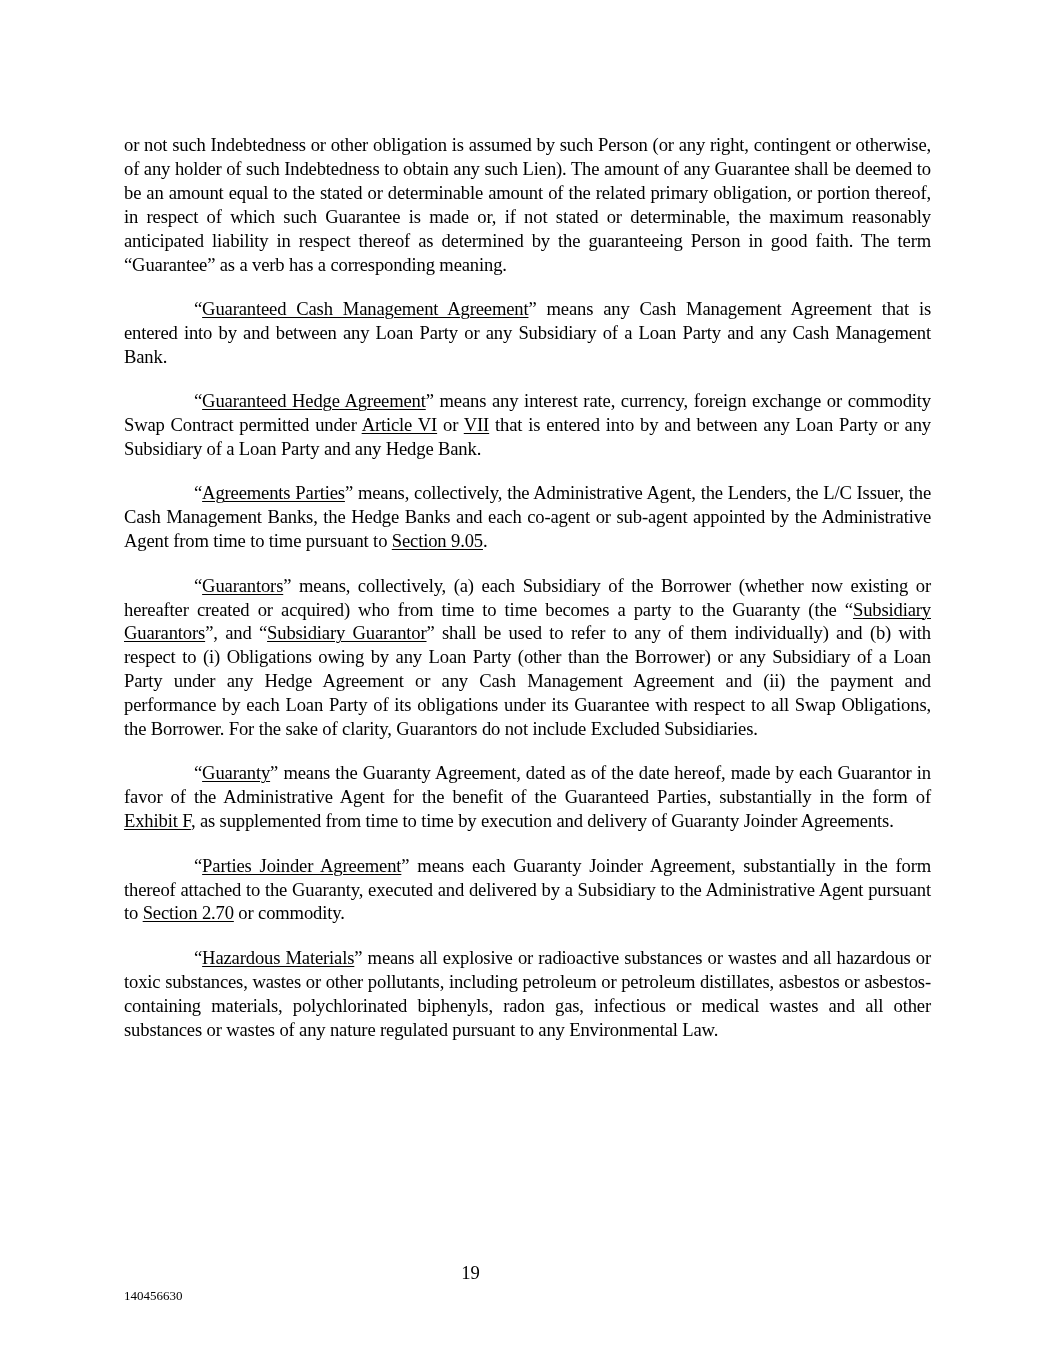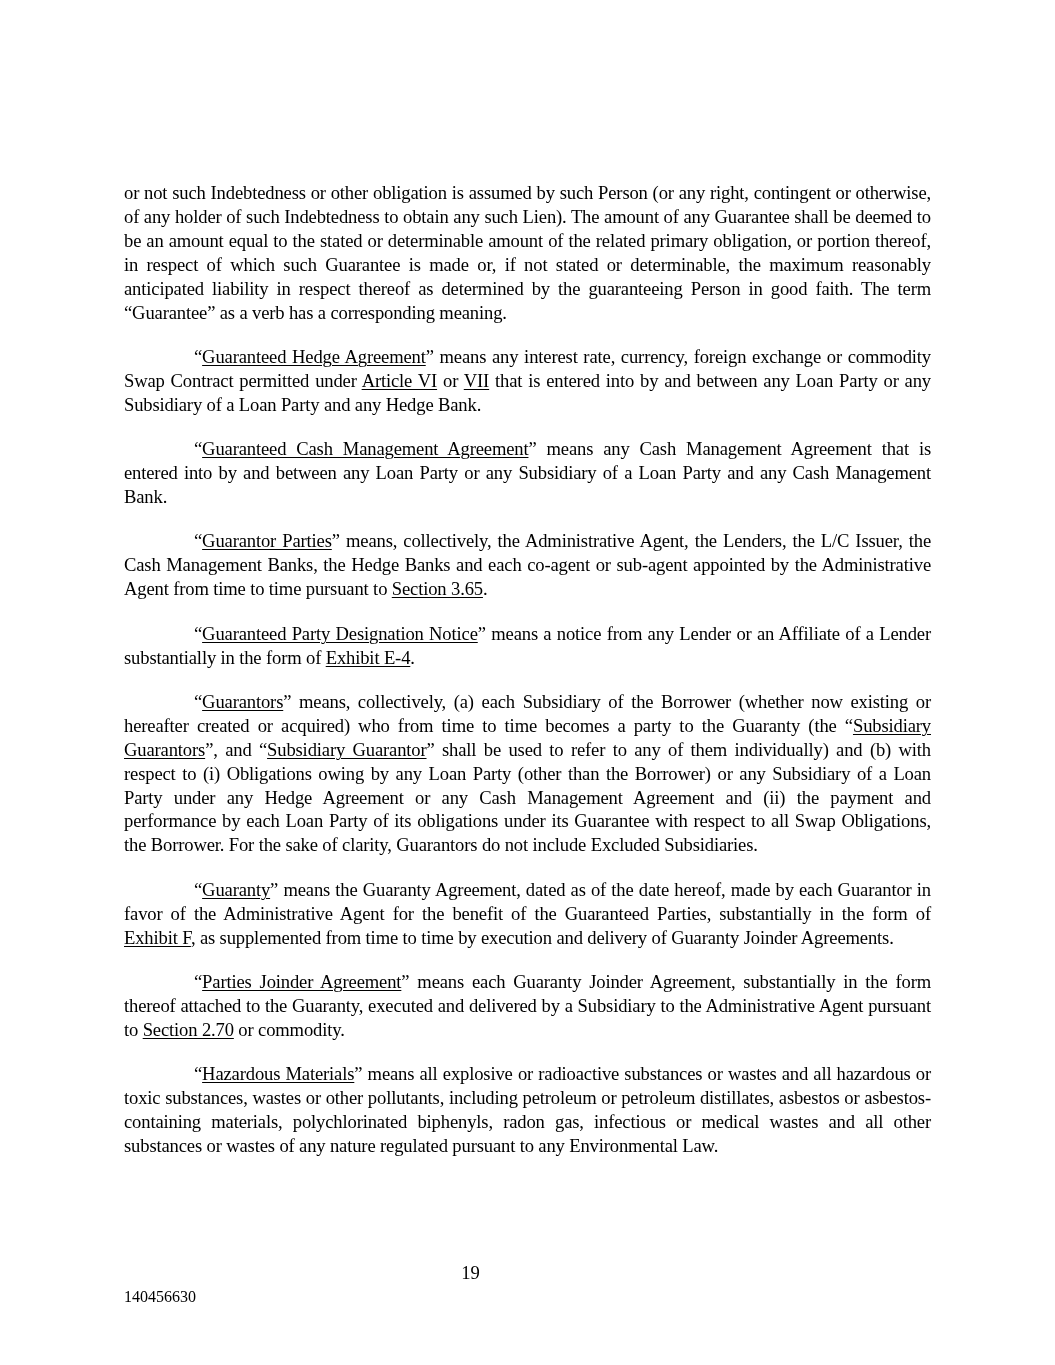--- a/index.html
+++ b/index.html
@@ -16,21 +16,20 @@
       color: #000000;
     }
     .page-body {
       position: absolute;
       left: 124px;
       top: 133px;
       width: 807px;
       font-size: 18.6px;
       line-height: 23.9px;
       letter-spacing: -0.15px;
-      margin-top: 48px;
     }
     .para {
       margin: 0 0 20.5px 0;
       text-align: justify;
     }
     .para.indent {
       text-indent: 70px;
     }
     .u {
       text-decoration: underline;
@@ -42,32 +41,31 @@
       top: 1262px;
       left: 0;
       width: 941px;
       text-align: center;
       font-size: 18.6px;
     }
     .doc-id {
       position: absolute;
       left: 124px;
       top: 1288px;
-      font-size: 16px;
+      font-size: 13px;
     }
   </style>
 </head>
 <body>
 
 <div class="page-body" id="doc-body">
     <p class="para"><span>or not such Indebtedness or other obligation is assumed by such Person (or any right, contingent or otherwise, of any holder of such Indebtedness to obtain any such Lien).  The amount of any Guarantee shall be deemed to be an amount equal to the stated or determinable amount of the related primary obligation, or portion thereof, in respect of which such Guarantee is made or, if not stated or determinable, the maximum reasonably anticipated liability in respect thereof as determined by the guaranteeing Person in good faith.  The term “Guarantee” as a verb has a corresponding meaning.</span></p>
+    <p class="para indent"><span>“</span><span class="u">Guaranteed Cash Management Agreement</span><span>” means any Cash Management Agreement that is entered into by and between any Loan Party or any Subsidiary of a Loan Party and any Cash Management Bank.</span></p>
     <p class="para indent"><span>“</span><span class="u">Guaranteed Hedge Agreement</span><span>” means any interest rate, currency, foreign exchange or commodity Swap Contract permitted under </span><span class="u">Article VI</span><span> or </span><span class="u">VII</span><span> that is entered into by and between any Loan Party or any Subsidiary of a Loan Party and any Hedge Bank.</span></p>
-    <p class="para indent"><span>“</span><span class="u">Guaranteed Cash Management Agreement</span><span>” means any Cash Management Agreement that is entered into by and between any Loan Party or any Subsidiary of a Loan Party and any Cash Management Bank.</span></p>
-    <p class="para indent"><span>“</span><span class="u">Guarantor Parties</span><span>” means, collectively, the Administrative Agent, the Lenders, the L/C Issuer, the Cash Management Banks, the Hedge Banks and each co-agent or sub-agent appointed by the Administrative Agent from time to time pursuant to </span><span class="u">Section 3.65</span><span>.</span></p>
-    <p class="para indent"><span>“</span><span class="u">Guaranteed Party Designation Notice</span><span>” means a notice from any Lender or an Affiliate of a Lender substantially in the form of </span><span class="u">Exhibit E-4</span><span>.</span></p>
+    <p class="para indent"><span>“</span><span class="u">Agreements Parties</span><span>” means, collectively, the Administrative Agent, the Lenders, the L/C Issuer, the Cash Management Banks, the Hedge Banks and each co-agent or sub-agent appointed by the Administrative Agent from time to time pursuant to </span><span class="u">Section 9.05</span><span>.</span></p>
     <p class="para indent"><span>“</span><span class="u">Guarantors</span><span>” means, collectively, (a) each Subsidiary of the Borrower (whether now existing or hereafter created or acquired) who from time to time becomes a party to the Guaranty (the “</span><span class="u">Subsidiary Guarantors</span><span>”, and “</span><span class="u">Subsidiary Guarantor</span><span>” shall be used to refer to any of them individually) and (b) with respect to (i) Obligations owing by any Loan Party (other than the Borrower) or any Subsidiary of a Loan Party under any Hedge Agreement or any Cash Management Agreement and (ii) the payment and performance by each Loan Party of its obligations under its Guarantee with respect to all Swap Obligations, the Borrower.  For the sake of clarity, Guarantors do not include Excluded Subsidiaries.</span></p>
     <p class="para indent"><span>“</span><span class="u">Guaranty</span><span>” means the Guaranty Agreement, dated as of the date hereof, made by each Guarantor in favor of the Administrative Agent for the benefit of the Guaranteed Parties, substantially in the form of </span><span class="u">Exhibit F</span><span>, as supplemented from time to time by execution and delivery of Guaranty Joinder Agreements.</span></p>
     <p class="para indent"><span>“</span><span class="u">Parties Joinder Agreement</span><span>” means each Guaranty Joinder Agreement, substantially in the form thereof attached to the Guaranty, executed and delivered by a Subsidiary to the Administrative Agent pursuant to </span><span class="u">Section 2.70</span><span> or commodity.</span></p>
     <p class="para indent"><span>“</span><span class="u">Hazardous Materials</span><span>” means all explosive or radioactive substances or wastes and all hazardous or toxic substances, wastes or other pollutants, including petroleum or petroleum distillates, asbestos or asbestos-containing materials, polychlorinated biphenyls, radon gas, infectious or medical wastes and all other substances or wastes of any nature regulated pursuant to any Environmental Law.</span></p>
   </div>
 
 <div class="page-number">19</div>
 <div class="doc-id">140456630</div>
 
 </body></html>

